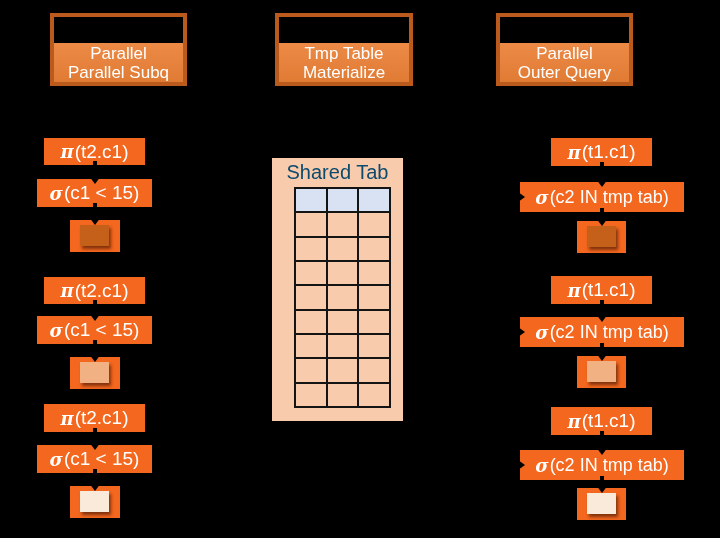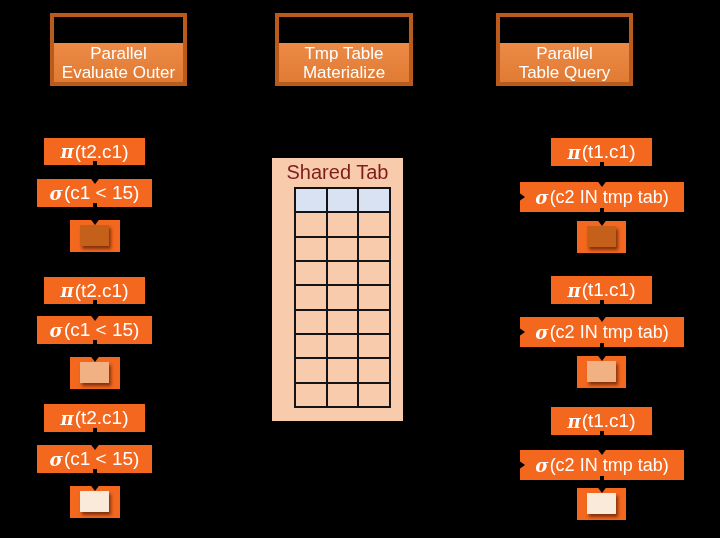--- a/index.html
+++ b/index.html
@@ -48,55 +48,55 @@
   .arr-l  { position:absolute; left:-2px; top:50%; transform:translateY(-50%);
             width:0; height:0; border-top:5px solid transparent;
             border-bottom:5px solid transparent; border-left:7px solid #000; }
 
   
   .panel {
     position:absolute; left:272px; top:158px; width:131px; height:263px;
     background:#F8CBAD;
   }
   .panel-title {
-    margin-top:3px; text-align:center; font-size:20px; color:#7f1d1d;
+    margin-top:3px; text-align:center; font-size:20px; color:#0c4a6e;
   }
   .tbl {
     position:absolute; left:22px; top:29px; width:97px; height:221px;
     box-sizing:border-box; padding:2px; background:#141414;
     display:grid; grid-template-columns:repeat(3,1fr);
     grid-template-rows:repeat(9,1fr); gap:2px;
   }
   .cell { background:#F8CBAD; }
   .cell.head { background:#D9E2F3; }
 </style>
 </head>
 <body>
 
 <div class="canvas">
 
   <div class="hdr" style="left:50px;width:137px">
     <div class="hdr-top"></div>
     <div class="hdr-label">
       <div>Parallel</div>
-      <div>Evaluate Outer</div>
+      <div>Parallel Subq</div>
     </div>
   </div>
   <div class="hdr" style="left:275px;width:138px">
     <div class="hdr-top"></div>
     <div class="hdr-label">
       <div>Tmp Table</div>
       <div>Materialize</div>
     </div>
   </div>
   <div class="hdr" style="left:496px;width:137px">
     <div class="hdr-top"></div>
     <div class="hdr-label">
       <div>Parallel</div>
-      <div>Table Query</div>
+      <div>Outer Query</div>
     </div>
   </div>
 
   <div class="op" style="left:44px;top:138px;width:101px;height:27px">
     <span class="sym">π</span>
       <span>(t2.c1)</span>
     <span class="stub-b"></span>
   </div>
   <div class="op" style="left:37px;top:179px;width:115px;height:28px">
     <span class="arr-t"></span>

